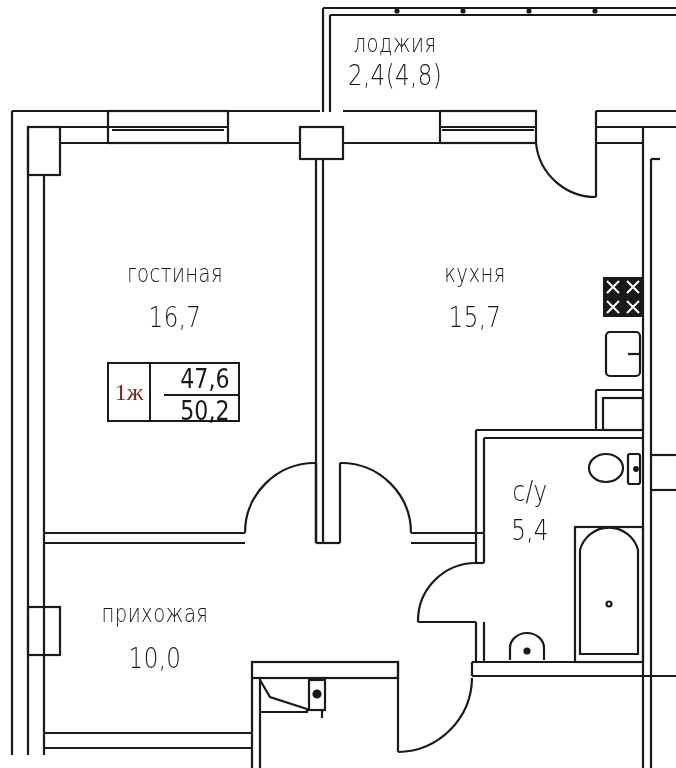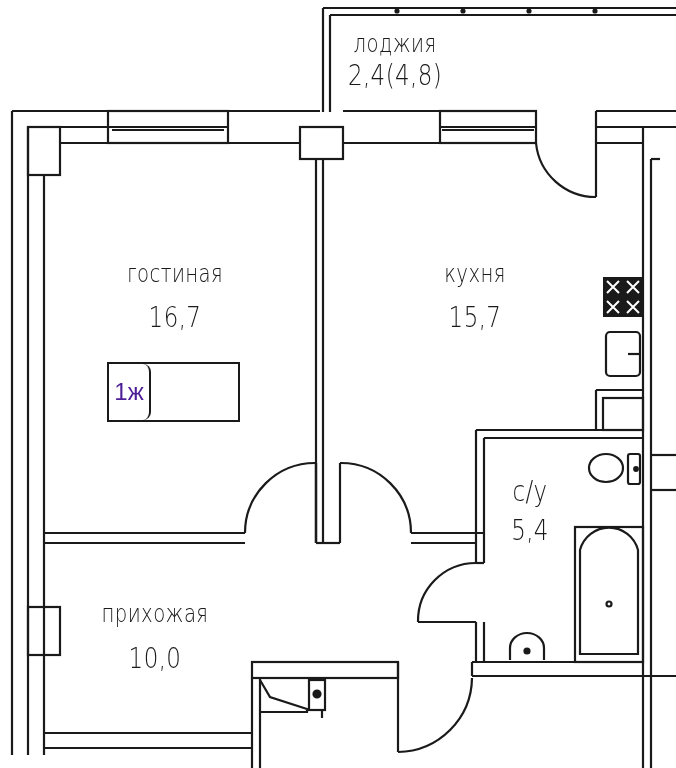--- a/index.html
+++ b/index.html
@@ -2,21 +2,21 @@
 <html><head>
 <meta charset="utf-8">
 <style>
   html,body{margin:0;padding:0;background:#ffffff;}
   body{width:676px;height:768px;overflow:hidden;position:relative;font-family:"DejaVu Sans Condensed","DejaVu Sans",sans-serif;}
   #plan{position:absolute;left:0;top:0;width:676px;height:768px;}
   .lbl{position:absolute;text-align:center;color:#1a1a1a;font-family:"DejaVu Sans","Liberation Sans",sans-serif;font-weight:300;letter-spacing:0.5px;transform:scaleX(0.82);transform-origin:center;}
   .room-name{font-size:24px;line-height:28px;}
   .room-area{font-size:28px;line-height:32px;}
   .tbl{position:absolute;left:107px;top:362px;width:133px;height:60px;border:2px solid #1a1a1a;box-sizing:border-box;display:flex;background:#fff;}
-  .tbl .type{width:40px;border-right:2px solid #1a1a1a;display:flex;align-items:center;justify-content:center;font-size:24px;color:#4c1d95;font-family:Liberation Sans, sans-serif;border-radius:8px;}
+  .tbl .type{width:40px;border-right:2px solid #1a1a1a;display:flex;align-items:center;justify-content:center;font-size:24px;color:#7f1d1d;font-family:Liberation Serif, serif;}
   .tbl .areas{flex:1;display:flex;flex-direction:column;}
   .tbl .areas div{flex:1;display:flex;align-items:center;justify-content:flex-end;padding-right:10px;font-size:26px;color:#1a1a1a;font-family:"DejaVu Sans",sans-serif;transform:scaleX(0.85);transform-origin:right;}
   .tbl .areas div:first-child{border-bottom:2px solid #1a1a1a;}
 </style>
 </head>
 <body>
 
 <svg id="plan" viewBox="0 0 676 768" xmlns="http://www.w3.org/2000/svg">
   <g fill="none" stroke="#1a1a1a" stroke-width="2.2">
 
@@ -157,13 +157,17 @@
 <div class="lbl room-area" style="left:420px;top:302px;width:110px;">15,7</div>
 
 <div class="lbl room-name" style="left:495px;top:478px;width:70px;font-size:28px;">с/у</div>
 <div class="lbl room-area" style="left:495px;top:515px;width:70px;">5,4</div>
 
 <div class="lbl room-name" style="left:80px;top:600px;width:150px;">прихожая</div>
 <div class="lbl room-area" style="left:100px;top:643px;width:110px;">10,0</div>
 
 <div class="tbl">
   <div class="type">1ж</div>
+  <div class="areas">
+    <div>47,6</div>
+    <div>50,2</div>
+  </div>
 </div>
 
 </body></html>

